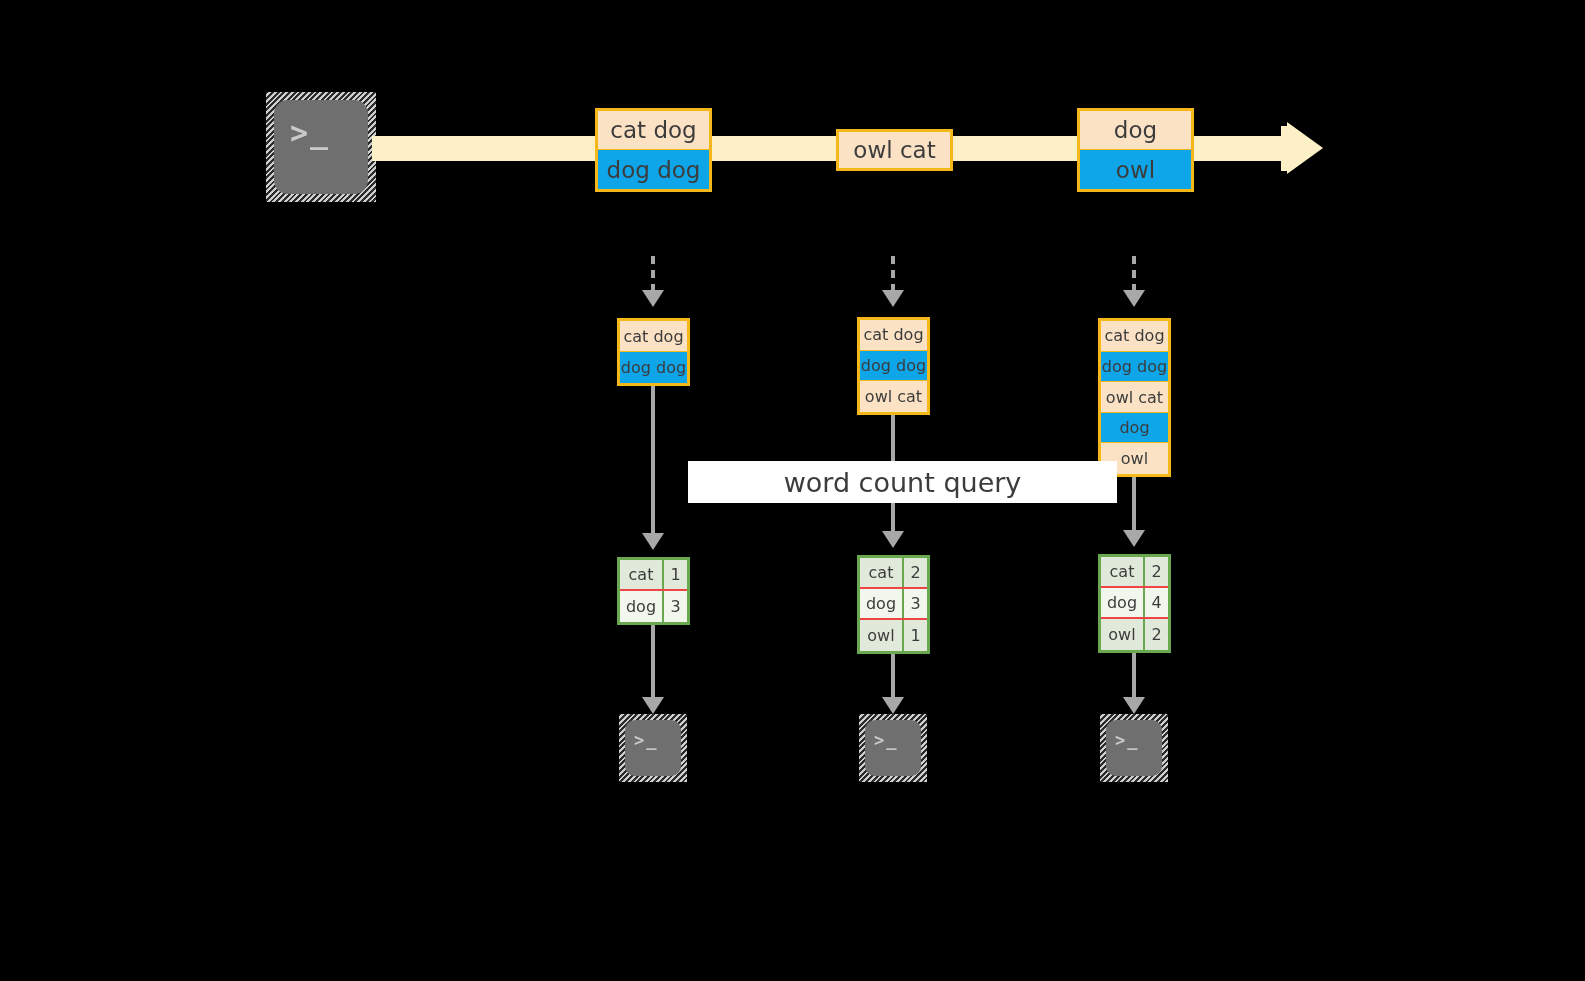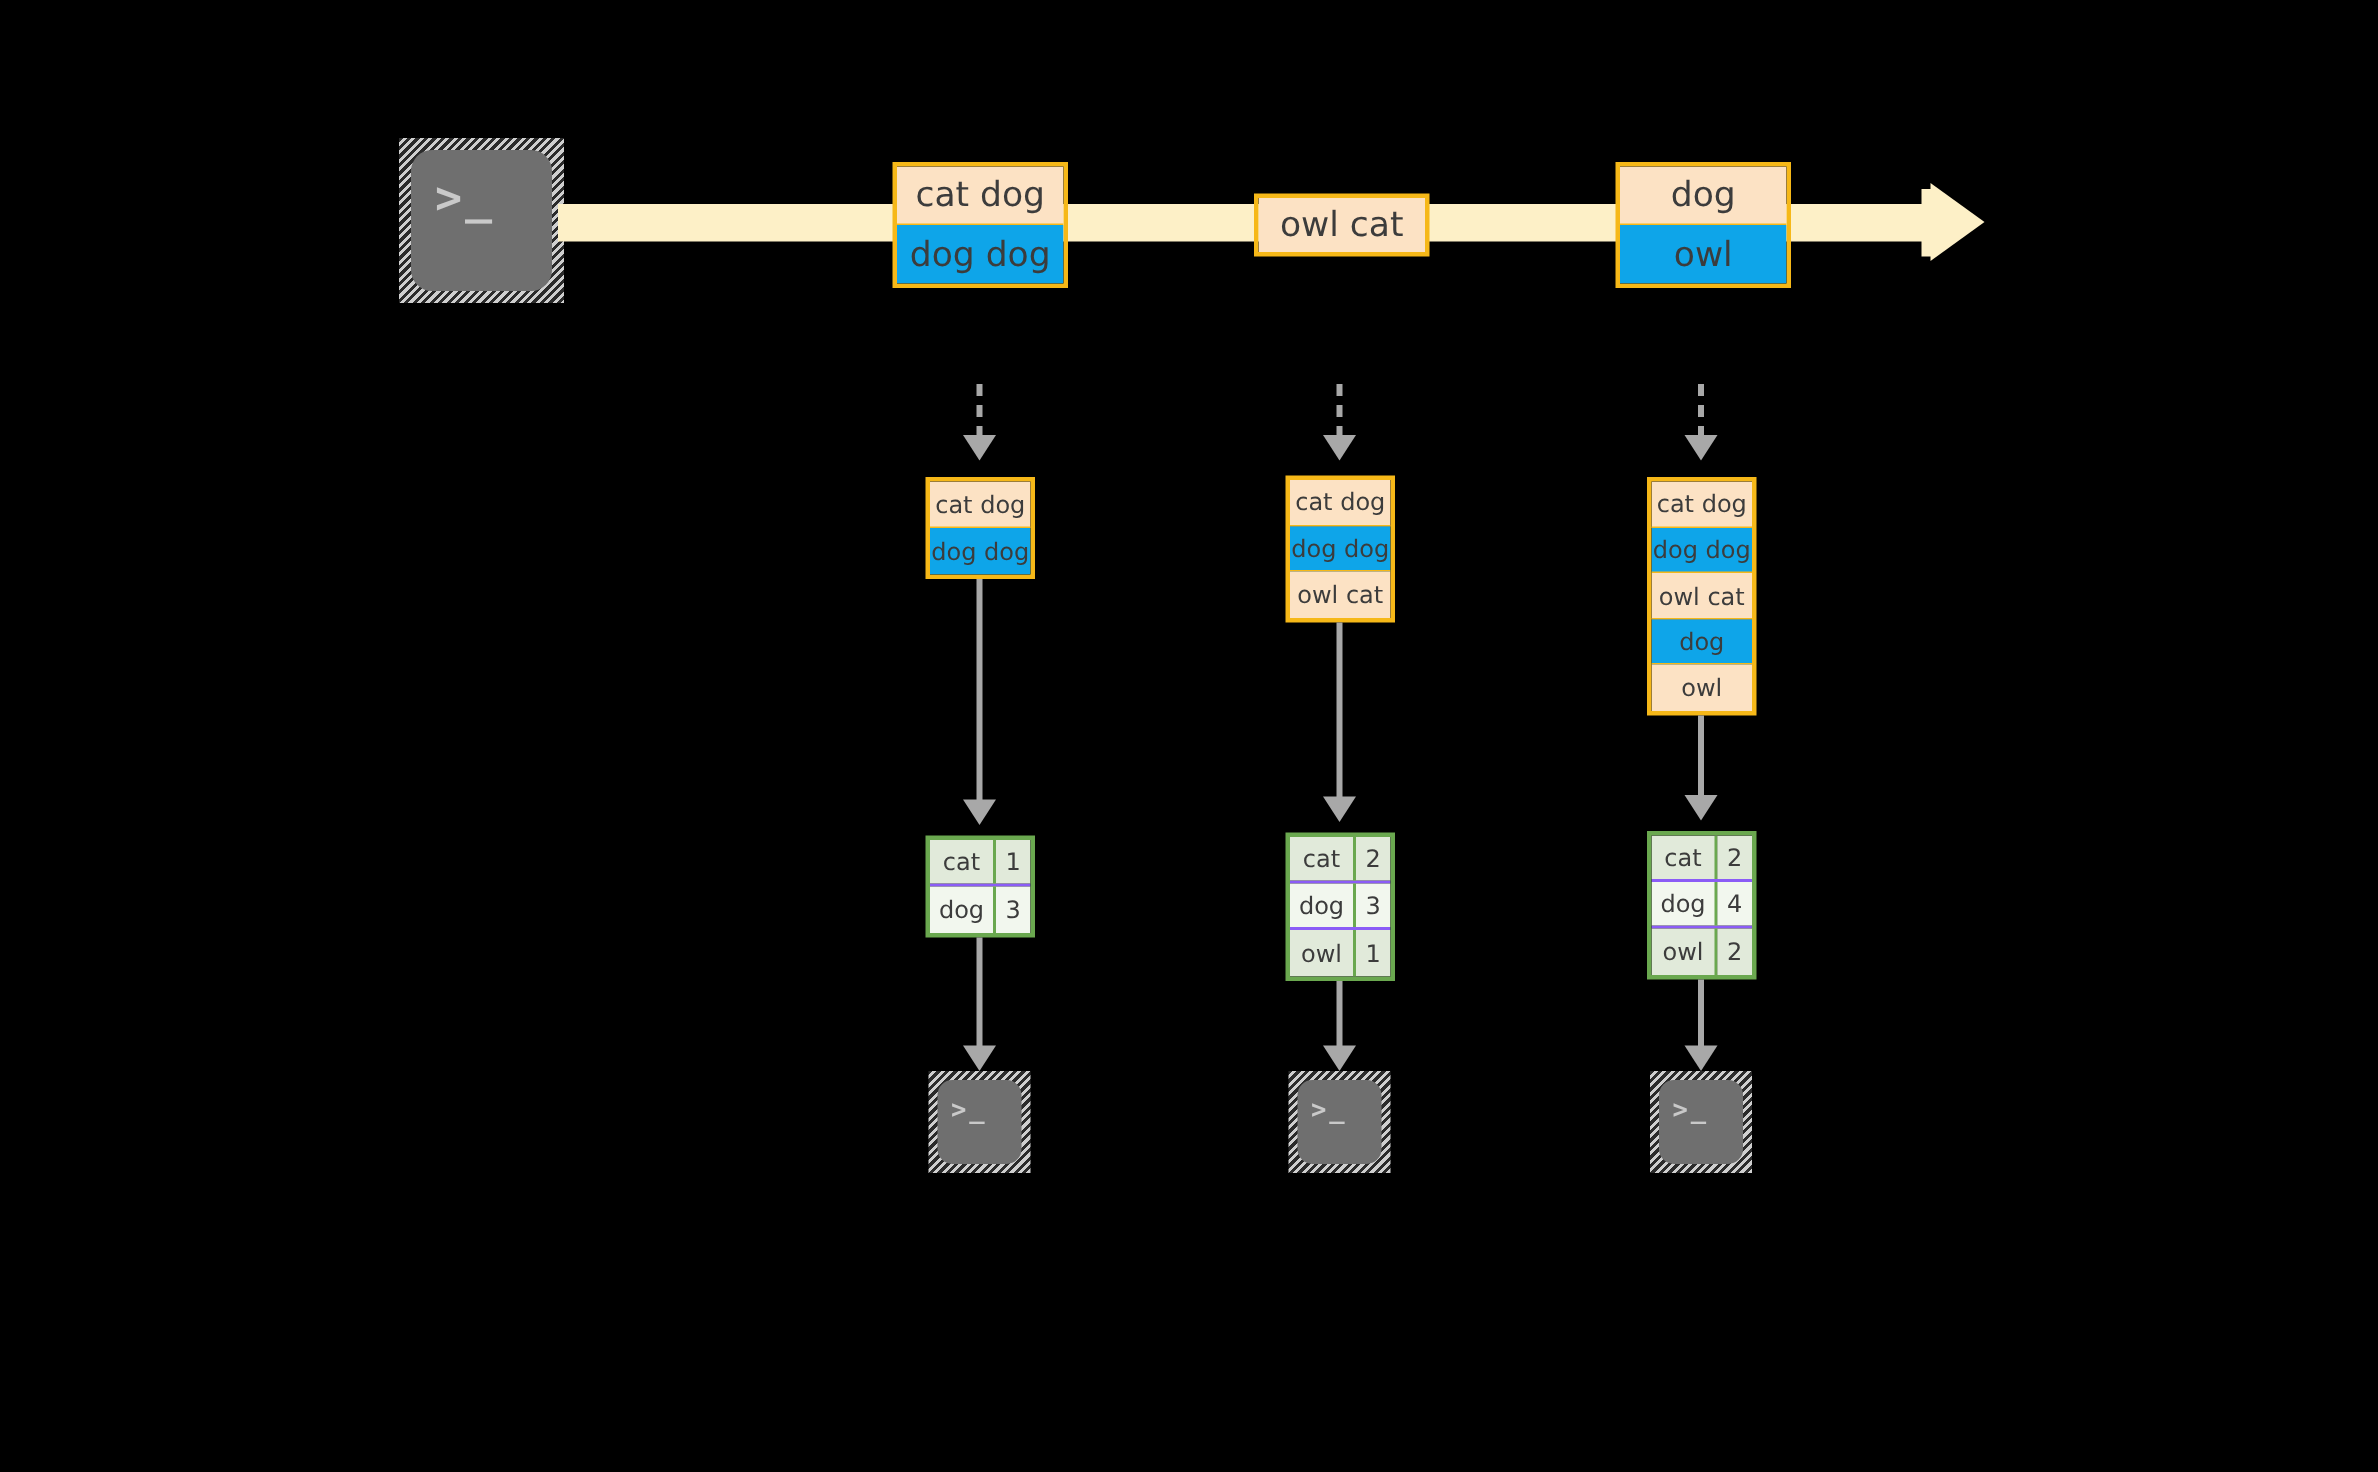--- a/index.html
+++ b/index.html
@@ -93,21 +93,21 @@
   
   .gbox {
     position: absolute;
     box-sizing: border-box;
     border: 3px solid #6aa84f;
     overflow: hidden;
   }
   .grow {
     display: flex;
     height: 31px;
-    border-bottom: 2px solid #8b5cf6;
+    border-bottom: 2px solid #ef4444;
     box-sizing: border-box;
   }
   .grow:last-child { border-bottom: none; }
   .gcell {
     box-sizing: border-box;
     display: flex;
     align-items: center;
     justify-content: center;
     color: #3c3c3c;
     font-size: 16px;
@@ -277,14 +277,17 @@
 
   <div class="vline" style="left:1132px; top:653px; height:47px;"></div>
   <div class="vhead" style="left:1123px; top:697px;"></div>
 
   <div class="term small" style="left:1100px; top:714px; width:68px; height:68px;">
     <div class="term-inner">
       <span class="term-glyph">&gt;_</span>
     </div>
   </div>
 
+  <div class="qlabel" style="left:688px; top:461px; width:429px; height:42px;">
+    <span>word count query</span>
+  </div>
 
 </div>
 
 </body></html>

